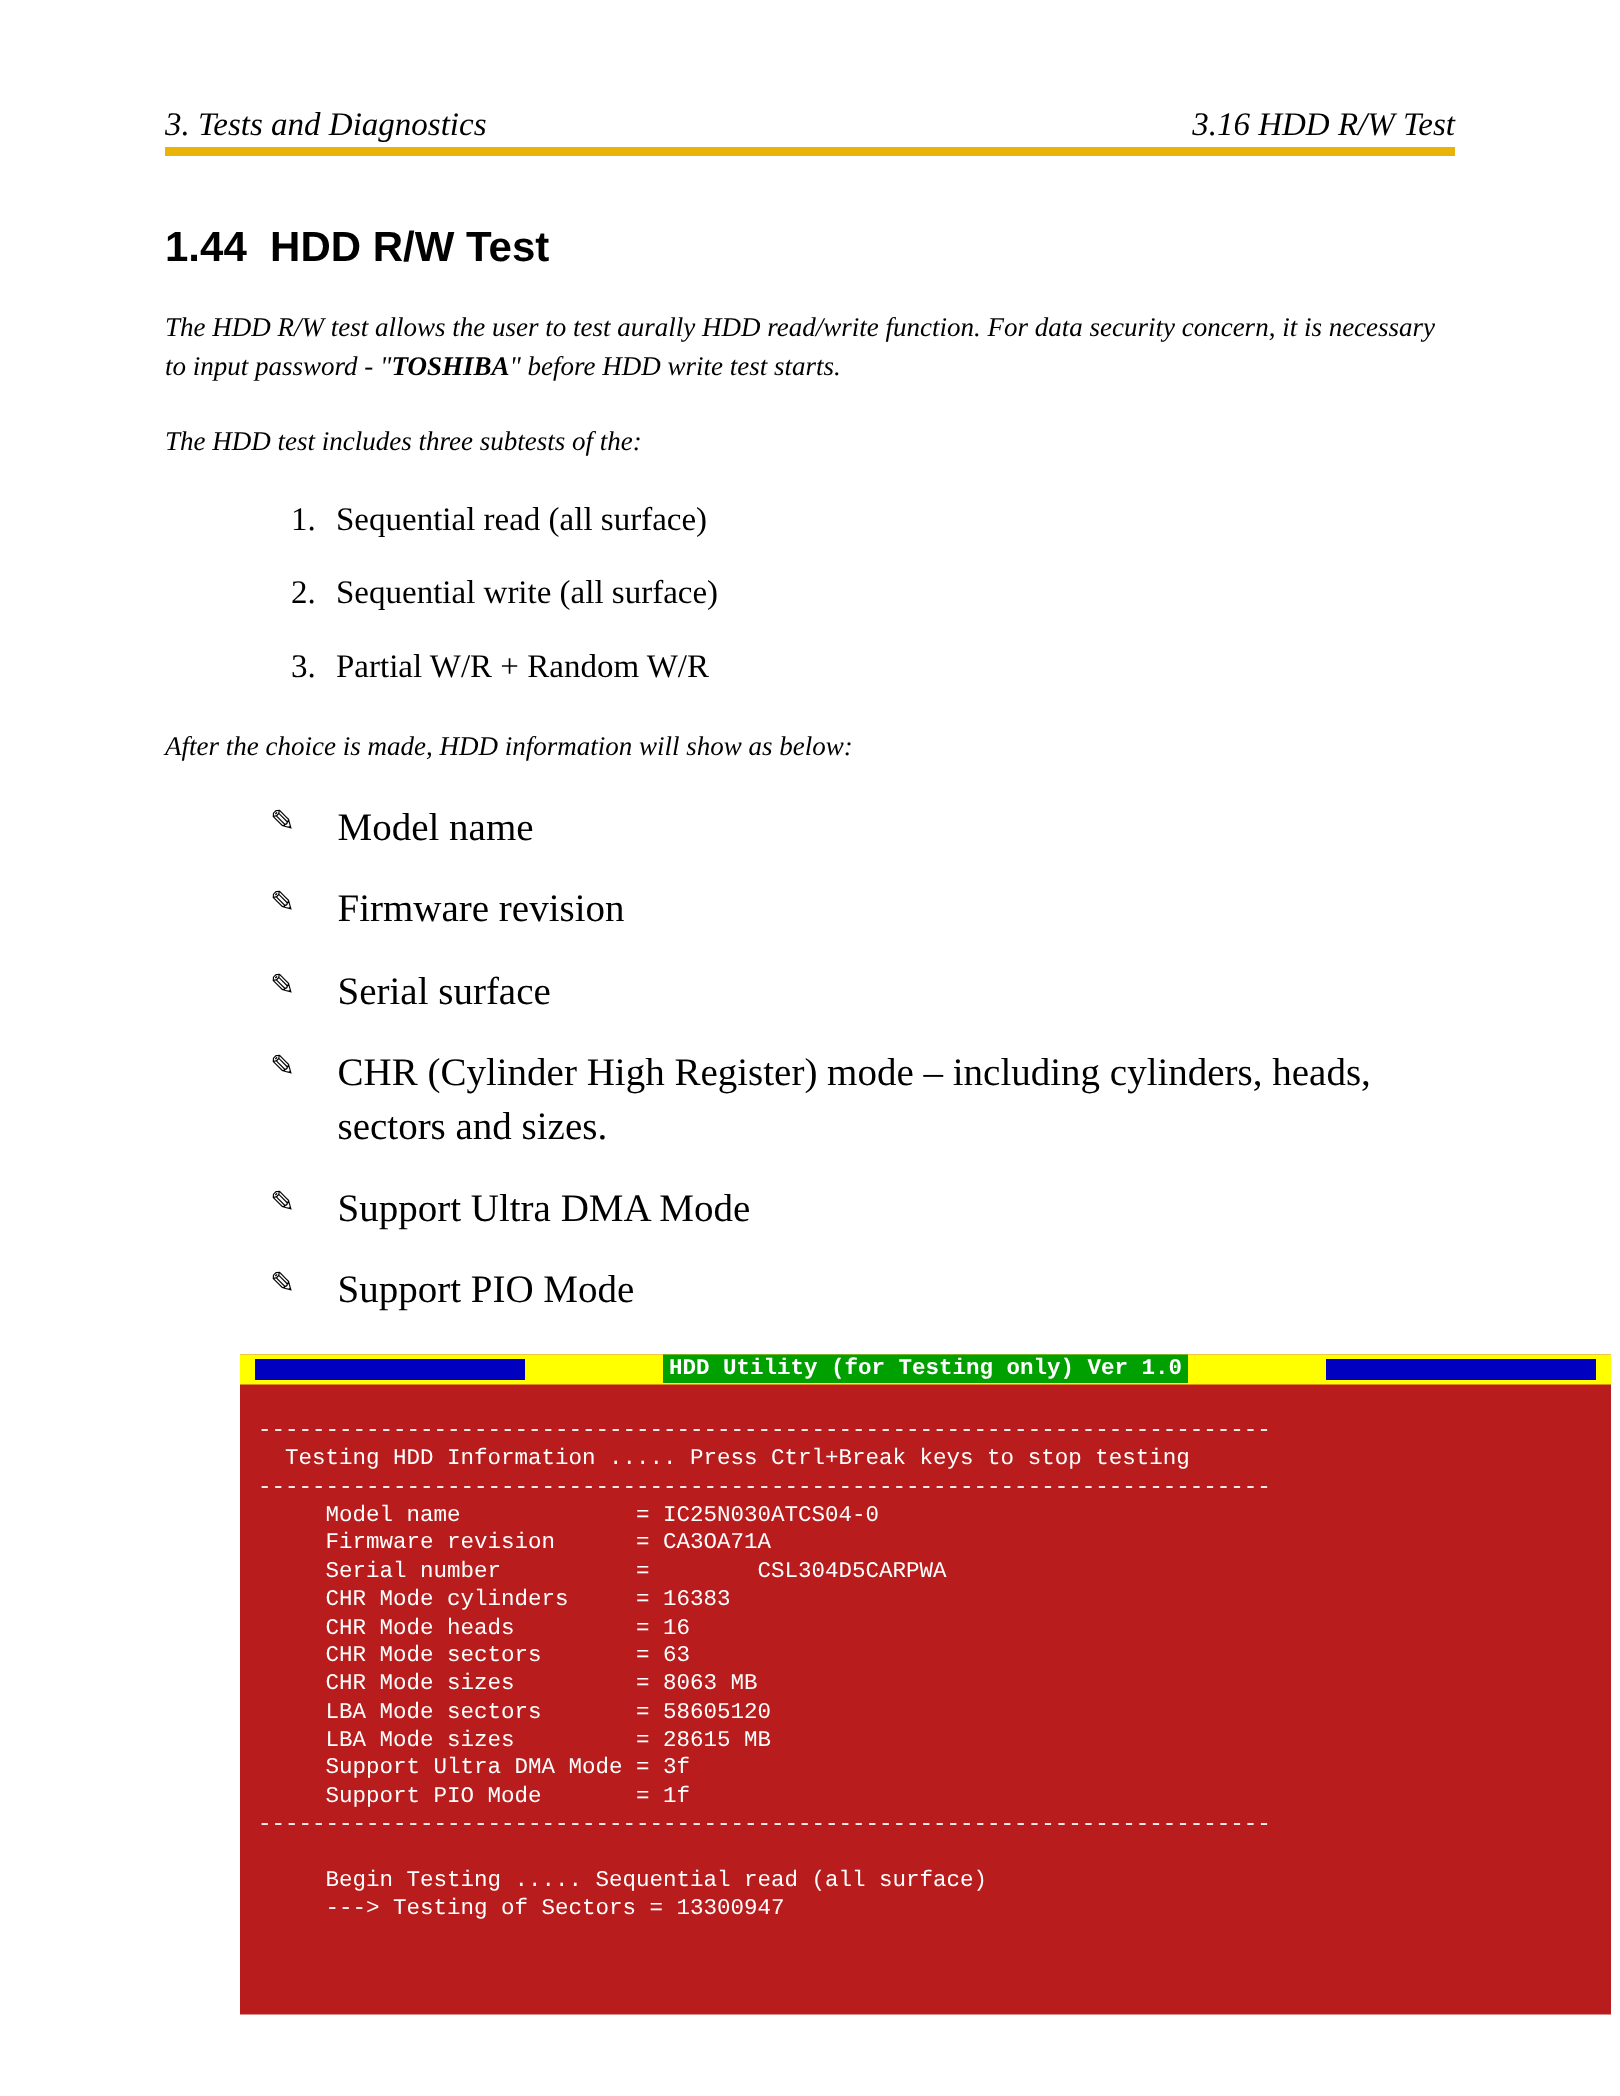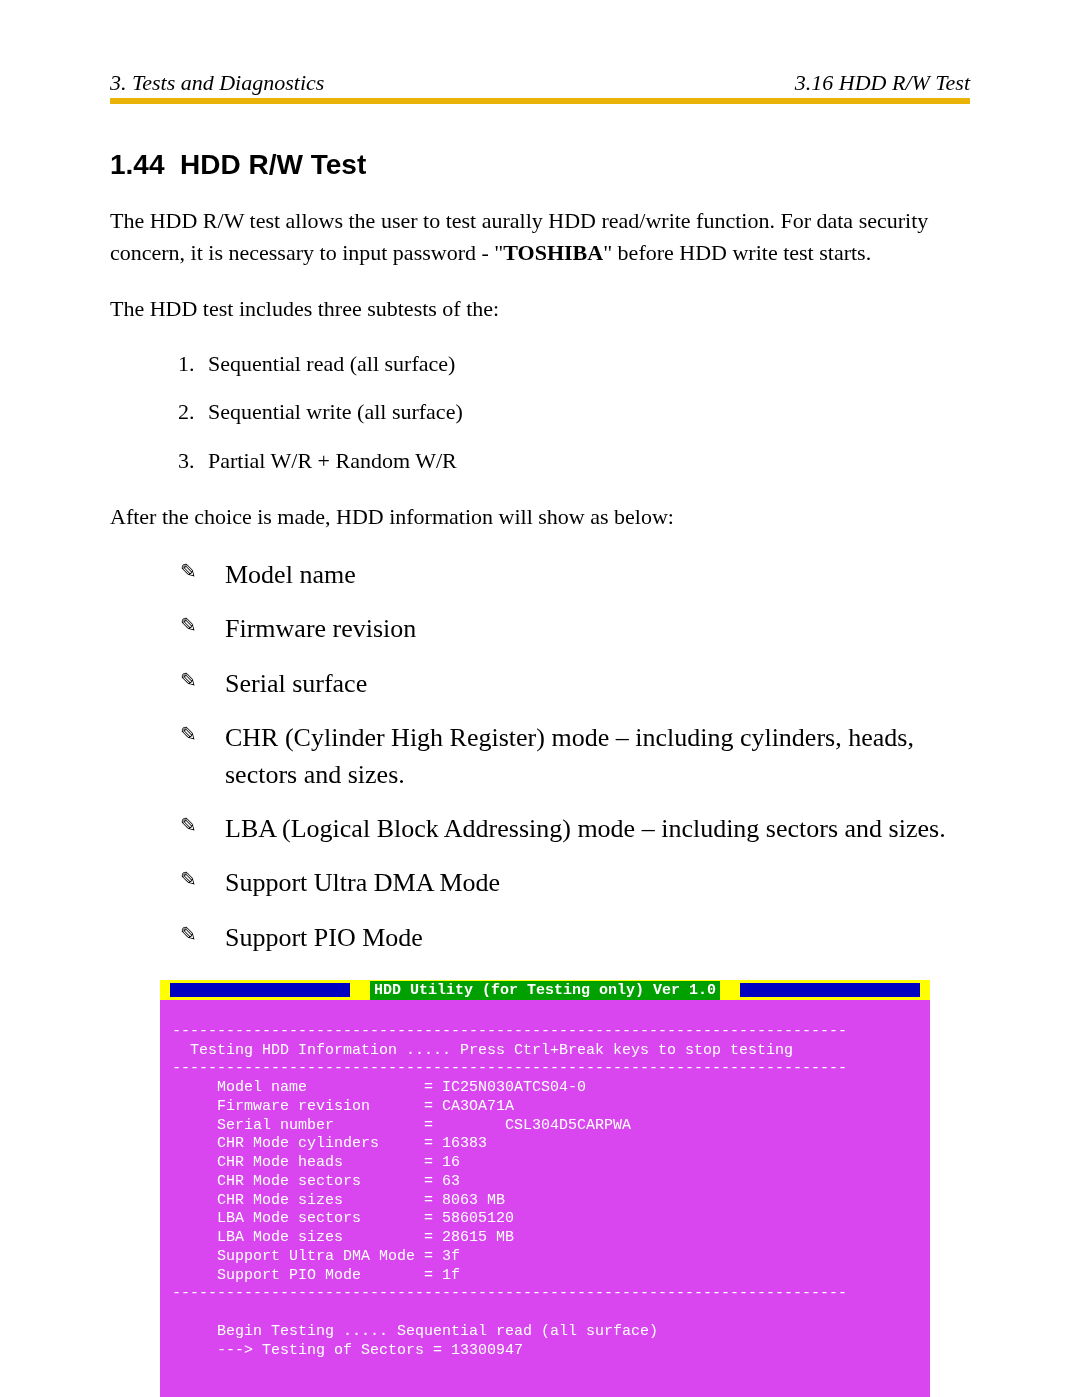--- a/index.html
+++ b/index.html
@@ -23,32 +23,33 @@
     padding-bottom: 2px;
     margin-bottom: 45px;
   }
   .section-title {
     font-family: Arial, Helvetica, sans-serif;
     font-weight: bold;
     font-size: 28px;
     margin-bottom: 24px;
   }
   .body-text {
-    font-size: 22px;
+    font-size: 18px;
     line-height: 1.45;
     margin-bottom: 24px;
+    font-style: italic;
   }
   .body-text .bold { font-weight: bold; }
   ol.numbered {
     font-size: 22px;
     line-height: 1.4;
     margin: 0 0 24px 0;
     padding-left: 90px;
   }
-  ol.numbered li { margin-bottom: 18px; padding-left: 8px; }
+  ol.numbered li { margin-bottom: 18px; padding-left: 8px; margin-left: 16px; }
   ul.pencil {
     list-style: none;
     font-size: 26px;
     line-height: 1.4;
     margin: 0 0 24px 0;
     padding-left: 70px;
   }
   ul.pencil li {
     margin-bottom: 18px;
     position: relative;
@@ -56,26 +57,26 @@
   }
   ul.pencil li::before {
     content: "✎";
     position: absolute;
     left: 0;
     top: 0;
     font-size: 20px;
   }
   .console-wrap {
     margin: 10px 0 0 50px;
-    width: 770px;
-    background: #d946ef;
+    width: 914px;
+    background: #b91c1c;
     font-family: "Courier New", monospace;
     font-size: 15px;
     color: #fff;
-    padding-bottom: 90px;
+    padding-bottom: 60px;
   }
   .console-titlebar {
     background: #ffff00;
     height: 20px;
     display: flex;
     align-items: center;
     justify-content: center;
     position: relative;
   }
   .console-blue-left, .console-blue-right {
@@ -127,21 +128,20 @@
     <li>Partial W/R + Random W/R</li>
   </ol>
 
   <div class="body-text">After the choice is made, HDD information will show as below:</div>
 
   <ul class="pencil">
     <li>Model name</li>
     <li>Firmware revision</li>
     <li>Serial surface</li>
     <li>CHR (Cylinder High Register) mode – including cylinders, heads, sectors and sizes.</li>
-    <li>LBA (Logical Block Addressing) mode – including sectors and sizes.</li>
     <li>Support Ultra DMA Mode</li>
     <li>Support PIO Mode</li>
   </ul>
 
   <div class="console-wrap">
     <div class="console-titlebar">
       <div class="console-blue-left"></div>
       <span class="console-title-label">HDD Utility (for Testing only)  Ver 1.0</span>
       <div class="console-blue-right"></div>
     </div>

